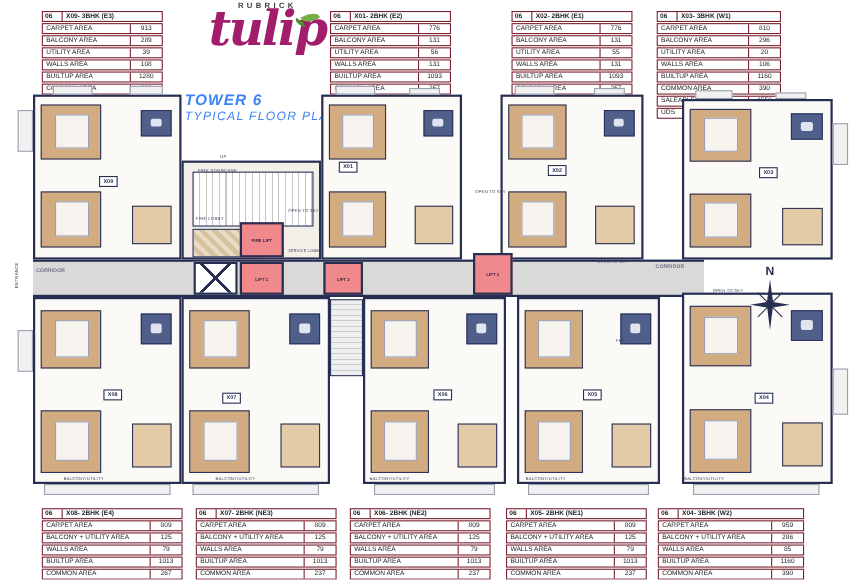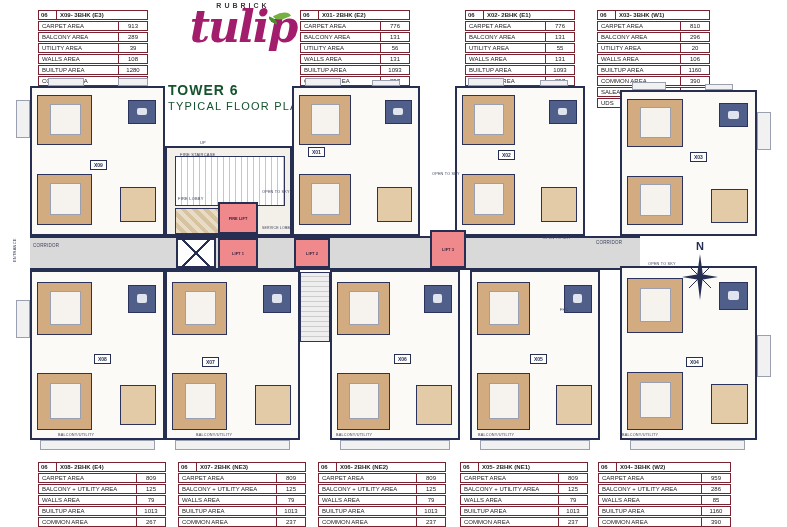--- a/index.html
+++ b/index.html
@@ -8,21 +8,21 @@
 
   
   .logo{position:absolute;left:178px;top:2px;width:130px;text-align:center;}
   .logo-brand{font-size:7px;letter-spacing:3px;color:#3a3a3a;font-weight:bold;}
   .logo-name{font-family:"DejaVu Serif",serif;font-style:italic;font-weight:bold;
              font-size:44px;line-height:44px;color:#a21d6b;letter-spacing:-2px;margin-top:-4px;}
   .leaf{position:absolute;right:18px;top:10px;width:16px;height:8px;background:#76b043;
         border-radius:0 90% 0 90%;transform:rotate(-28deg);}
   .leaf2{position:absolute;right:30px;top:16px;width:10px;height:5px;background:#4d8f2f;
         border-radius:0 90% 0 90%;transform:rotate(20deg);}
-  .title{position:absolute;left:168px;top:82px;color:#14532d;}
+  .title{position:absolute;left:168px;top:82px;color:#3b82f6;font-style:italic;}
   .title .t1{font-size:14px;font-weight:bold;letter-spacing:1px;}
   .title .t2{font-size:11px;letter-spacing:1.2px;margin-top:2px;}
 
   
   .areatable{position:absolute;font-size:6px;line-height:6px;color:#1d1d1d;}
   .tt{top:10px;width:110px;}
   .tt0{left:38px;}.tt1{left:300px;}.tt2{left:465px;}.tt3{left:597px;width:113px;}
   .bt{top:462px;width:128px;}
   .bt0{left:38px;}.bt1{left:178px;}.bt2{left:318px;}.bt3{left:460px;}.bt4{left:598px;width:133px;}
   .at-head{display:flex;border:1px solid #7a2230;background:#fff;font-weight:bold;}

